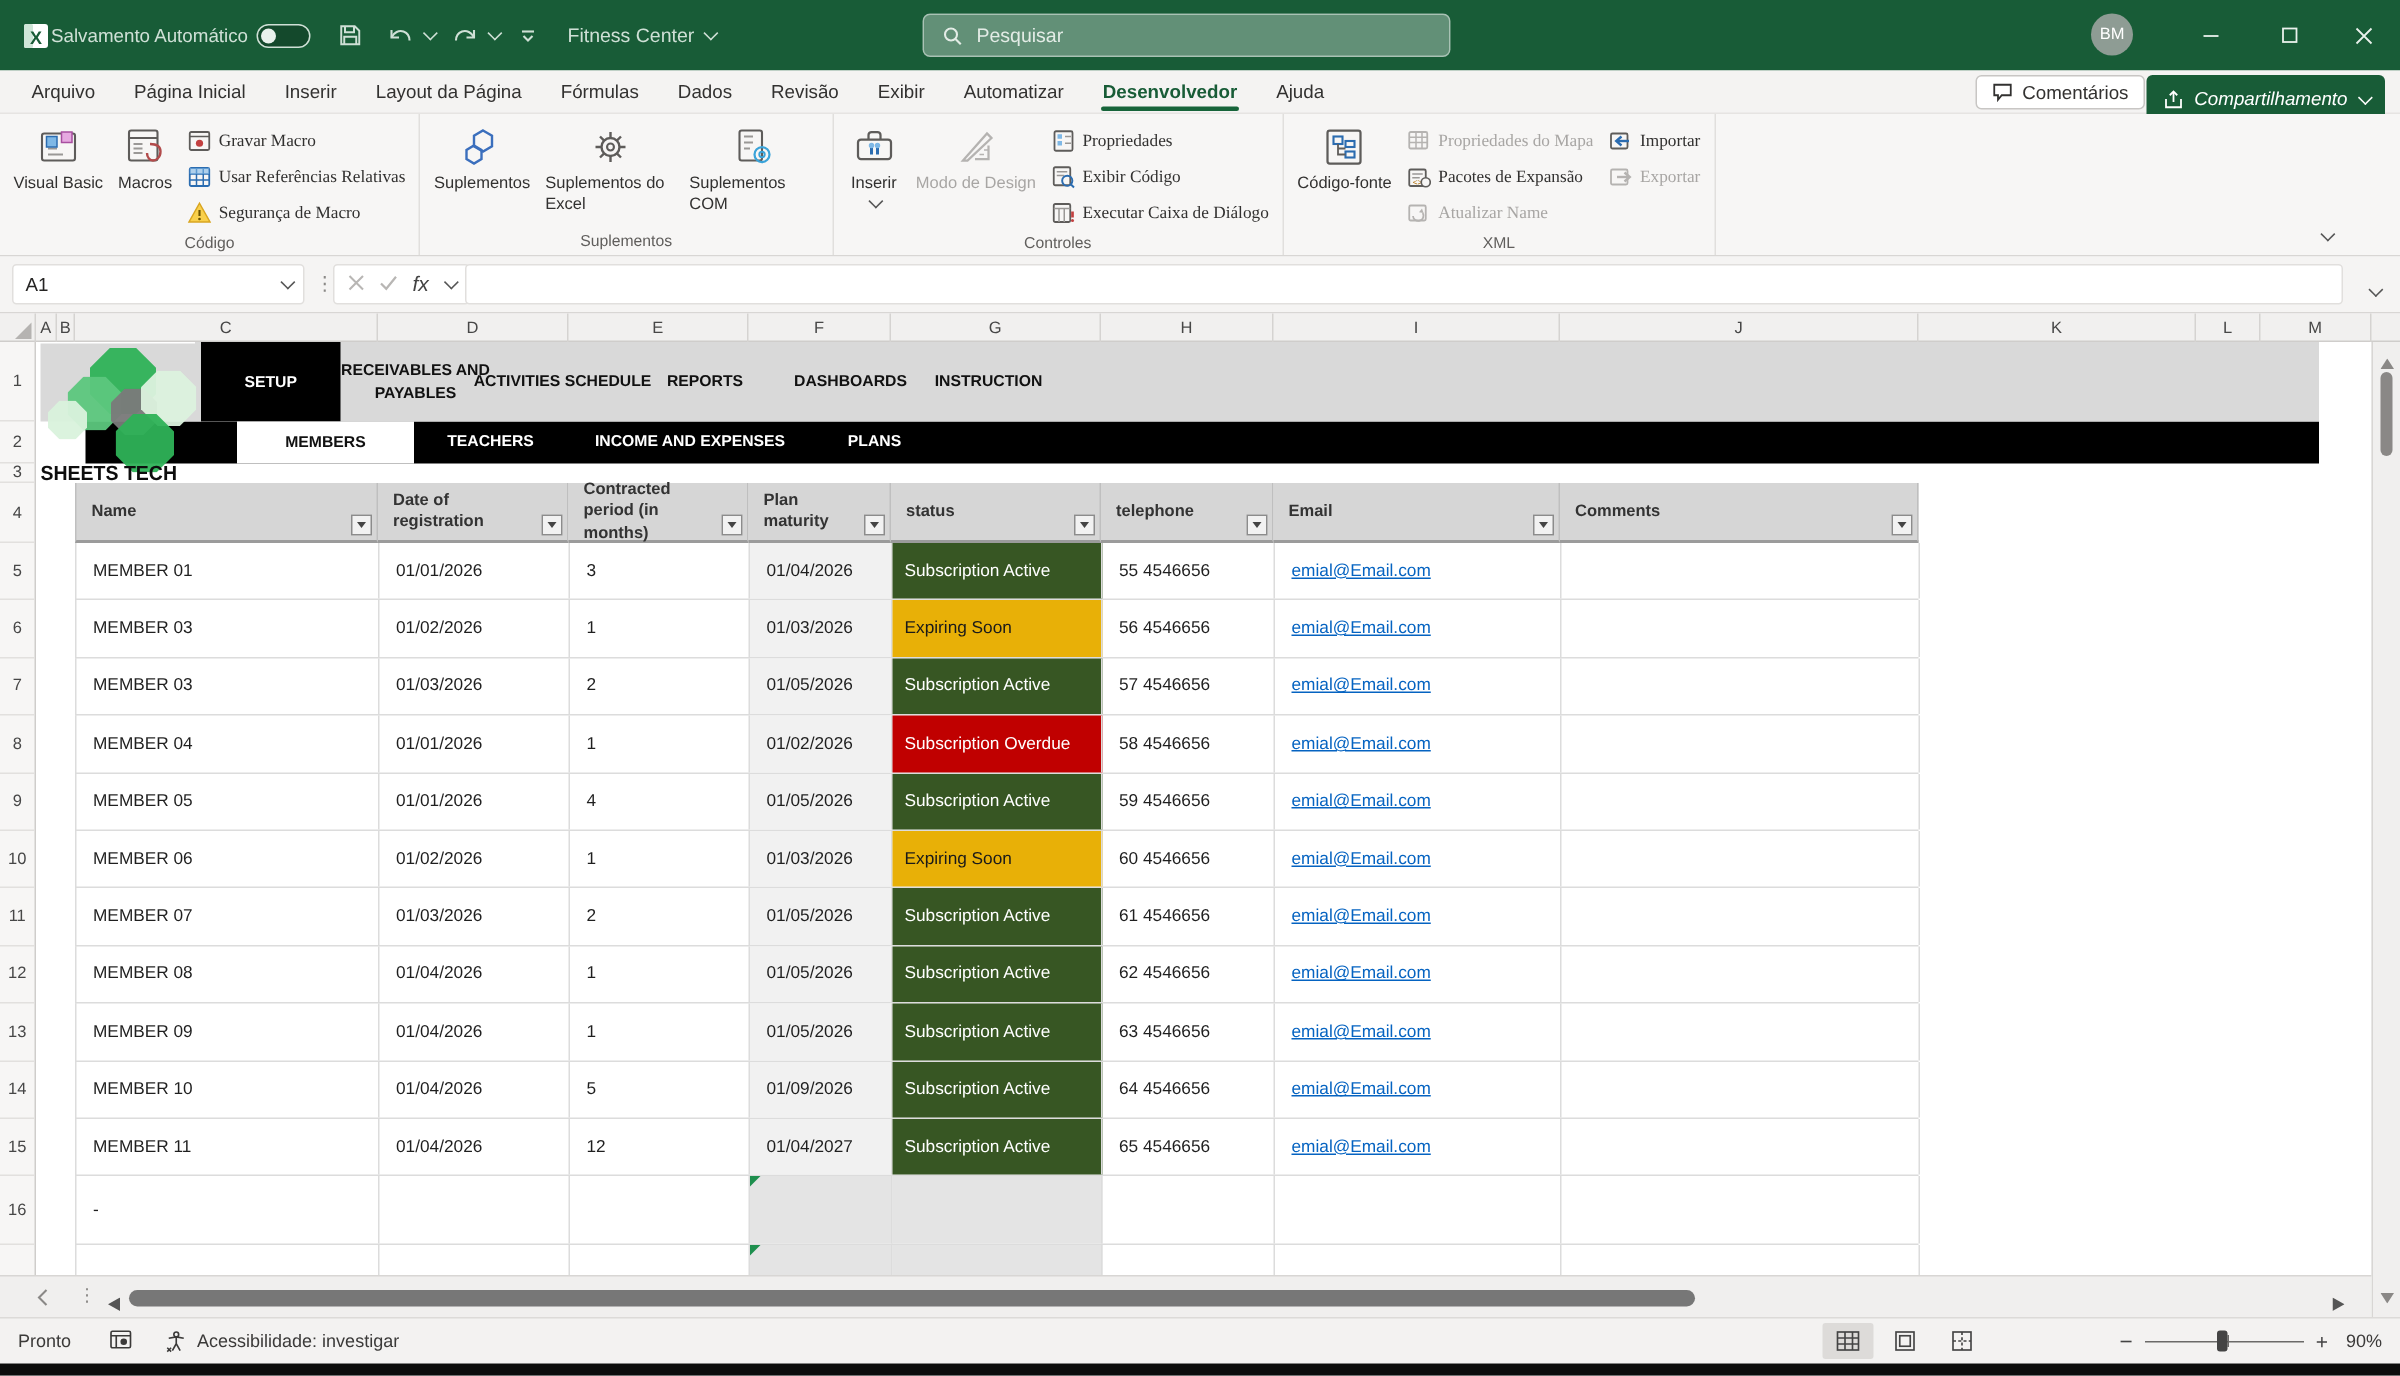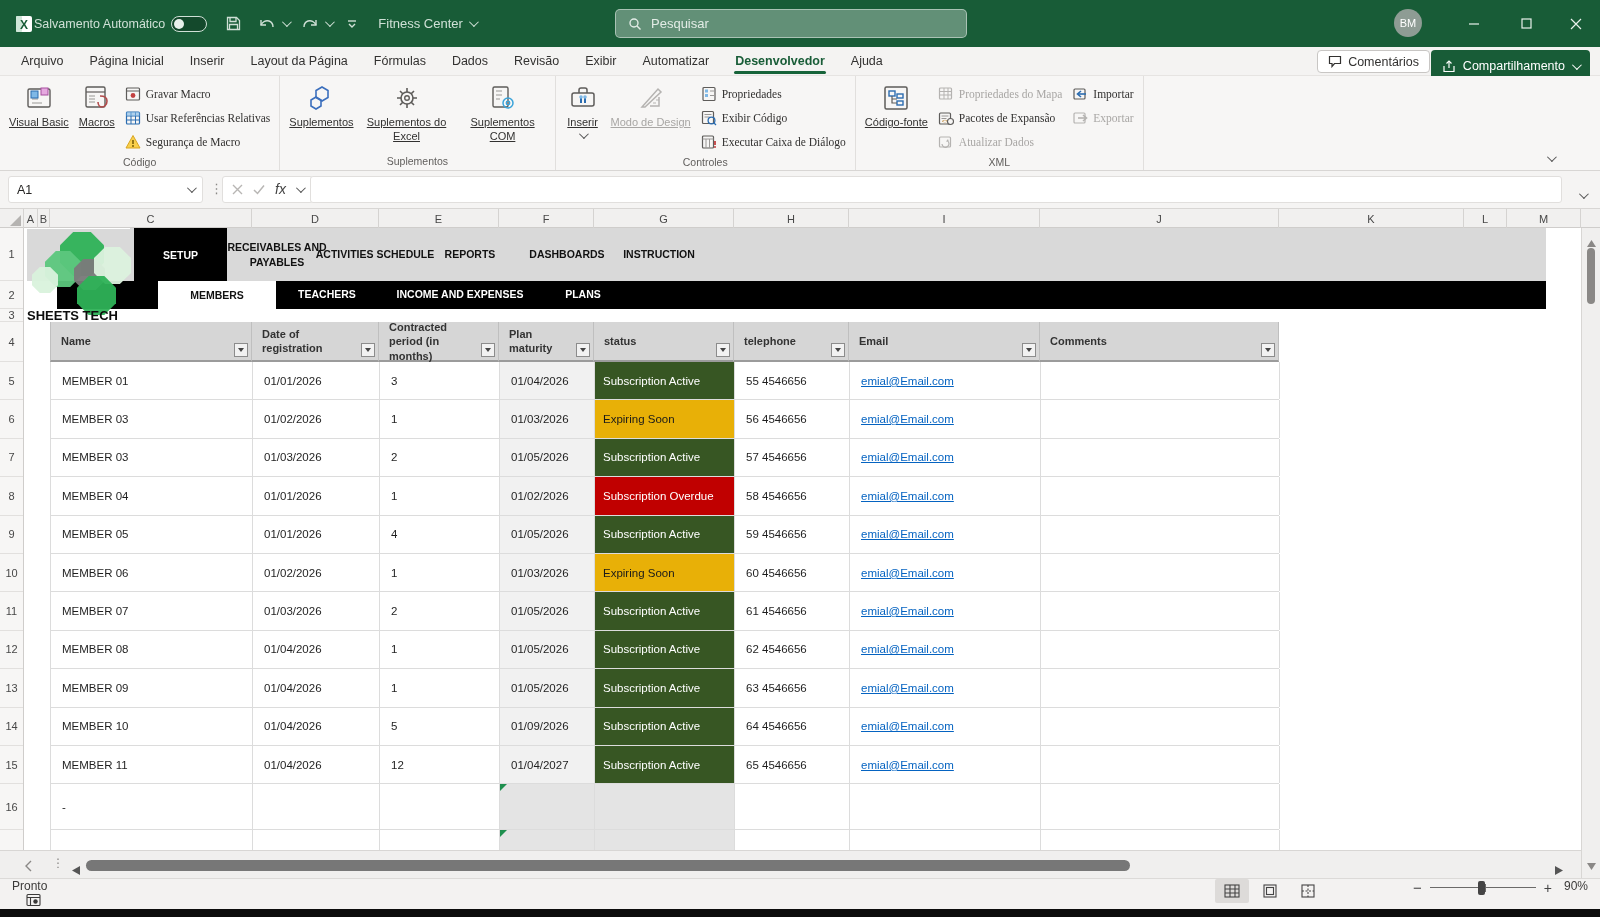--- a/index.html
+++ b/index.html
@@ -19,29 +19,29 @@
   .searchbox span{font-size:13px;color:#e3ece6;}
   .avatar{width:28px;height:28px;border-radius:50%;background:#8e9c94;color:#fff;font-size:11px;display:flex;align-items:center;justify-content:center;}
   .winbtn{width:44px;height:47px;display:flex;align-items:center;justify-content:center;}
 
   
   .menubar{position:absolute;left:0;top:47px;width:1600px;height:29px;background:#f4f3f2;display:flex;align-items:center;border-bottom:1px solid #e6e4e2;}
   .mtab{font-size:12.5px;color:#323130;padding:0 13px;height:29px;display:flex;align-items:center;position:relative;cursor:default;}
   .mtab.active{font-weight:bold;color:#185C37;}
   .mtab.active:after{content:"";position:absolute;left:12px;right:12px;bottom:2px;height:2.5px;background:#17643A;border-radius:2px;}
   .pillbtn{height:23px;border:1px solid #c8c6c4;border-radius:4px;background:#fff;display:flex;align-items:center;gap:6px;padding:0 10px;font-size:12.5px;color:#323130;}
-  .sharebtn{height:24px;border-radius:4px;background:#185C37;display:flex;align-items:center;gap:7px;padding:16px 11px;font-size:12.5px;color:#fff;}
+  .sharebtn{height:24px;border-radius:4px;background:#185C37;display:flex;align-items:center;gap:7px;padding:16px 11px;font-size:12.5px;color:#fff;font-style:italic;}
 
   
   .ribbon{position:absolute;left:0;top:76px;width:1600px;height:95px;background:#f7f6f5;border-bottom:1px solid #d8d6d4;display:flex;}
   .rgroup{display:flex;flex-direction:column;border-right:1px solid #e1dfdd;padding:3px 4px 0 4px;}
   .rgroup-content{display:flex;flex:1;align-items:flex-start;}
   .rgroup-label{font-size:10.5px;color:#605e5c;text-align:center;padding:2px 0 3px;}
   .bigbtn{display:flex;flex-direction:column;align-items:center;width:auto;min-width:46px;padding:4px 5px;gap:3px;border-radius:3px;}
-  .bigbtn .blabel{font-size:11px;color:#323130;text-align:center;line-height:1.25;max-width:86px;text-decoration:underline;}
+  .bigbtn .blabel{font-size:11px;color:#323130;line-height:1.25;max-width:86px;}
   .bigbtn.disabled .blabel{color:#a8a6a4;}
   .smallcol{display:flex;flex-direction:column;justify-content:flex-start;padding-top:3px;}
   .smallbtn{display:flex;align-items:center;gap:5px;height:24px;padding:0 5px;border-radius:3px;}
   .smallbtn .slabel{font-size:11.5px;color:#323130;white-space:nowrap;font-family:Liberation Serif, serif;}
   .smallbtn.disabled .slabel{color:#a8a6a4;}
   .ricon-big{width:30px;height:30px;display:flex;align-items:center;justify-content:center;}
   .ricon-sm{width:16px;height:16px;display:flex;align-items:center;justify-content:center;}
 
   
   .formulabar{position:absolute;left:0;top:171px;width:1600px;height:38px;background:#f5f4f3;display:flex;align-items:center;border-bottom:1px solid #d8d6d4;}
@@ -68,21 +68,21 @@
   .filterbtn:after{content:"";border-left:3.5px solid transparent;border-right:3.5px solid transparent;border-top:4.5px solid #444;}
   .trow{position:absolute;border-bottom:1px solid #dcdcdc;}
   .tcell{position:absolute;top:0;height:100%;border-right:1px solid #dcdcdc;display:flex;align-items:center;font-size:11.5px;color:#1f1f1f;padding-left:11px;}
   .status-cell{padding-left:8px;font-size:11.5px;}
   .email-link{color:#0563C1;text-decoration:underline;cursor:pointer;}
   .err-tri{position:absolute;width:0;height:0;border-top:7px solid #1E8F4E;border-right:7px solid transparent;}
 
   
   .hscroll{position:absolute;left:0;top:850px;width:1581px;height:28px;background:#f0efee;border-top:1px solid #d8d6d4;}
   .vscroll{position:absolute;left:1581px;top:228px;width:19px;height:650px;background:#f0efee;border-left:1px solid #d8d6d4;}
-  .statusbar{position:absolute;left:0;top:878px;width:1600px;height:31px;background:#f3f2f1;border-top:1px solid #dcdad8;display:flex;align-items:flex-start;font-size:12px;color:#3b3a39;flex-direction:column;}
+  .statusbar{position:absolute;left:0;top:878px;width:1600px;height:31px;background:#f3f2f1;border-top:1px solid #dcdad8;display:flex;align-items:center;font-size:12px;color:#3b3a39;}
   .bottomstrip{position:absolute;left:0;top:909px;width:1600px;height:8px;background:#0c0c0c;}
   .viewbtn{width:34px;height:24px;display:flex;align-items:center;justify-content:center;border-radius:2px;}
   .viewbtn.active{background:#dddbd9;}
 </style>
 </head>
 <body>
 
 <div class="app">
 
   <div class="titlebar">
@@ -385,21 +385,21 @@
               <span class="slabel">Pacotes de Expansão</span>
             </div>
             <div class="smallbtn disabled">
               <span class="ricon-sm">
                 <svg width="16" height="16" viewBox="0 0 16 16" fill="none">
                   <rect x="1.5" y="3" width="11" height="10" rx="1" stroke="#b5b3b1" stroke-width="1.2"></rect>
                   <path d="M4 10a3.5 3.5 0 106.5-2" stroke="#b5b3b1" stroke-width="1.2"></path>
                   <path d="M10 5l1 3-3-.5" fill="#b5b3b1"></path>
                 </svg>
               </span>
-              <span class="slabel">Atualizar Dados</span>
+              <span class="slabel">Atualizar Name</span>
             </div>
           </div>
           <div class="smallcol">
             <div class="smallbtn">
               <span class="ricon-sm">
                 <svg width="16" height="16" viewBox="0 0 16 16" fill="none">
                   <rect x="2" y="3" width="11" height="10" rx="1" stroke="#5e5c5a" stroke-width="1.2"></rect>
                   <path d="M14 8H6" stroke="#2b6cb0" stroke-width="1.6"></path>
                   <path d="M9 5l-3.5 3L9 11" stroke="#2b6cb0" stroke-width="1.6"></path>
                 </svg>

